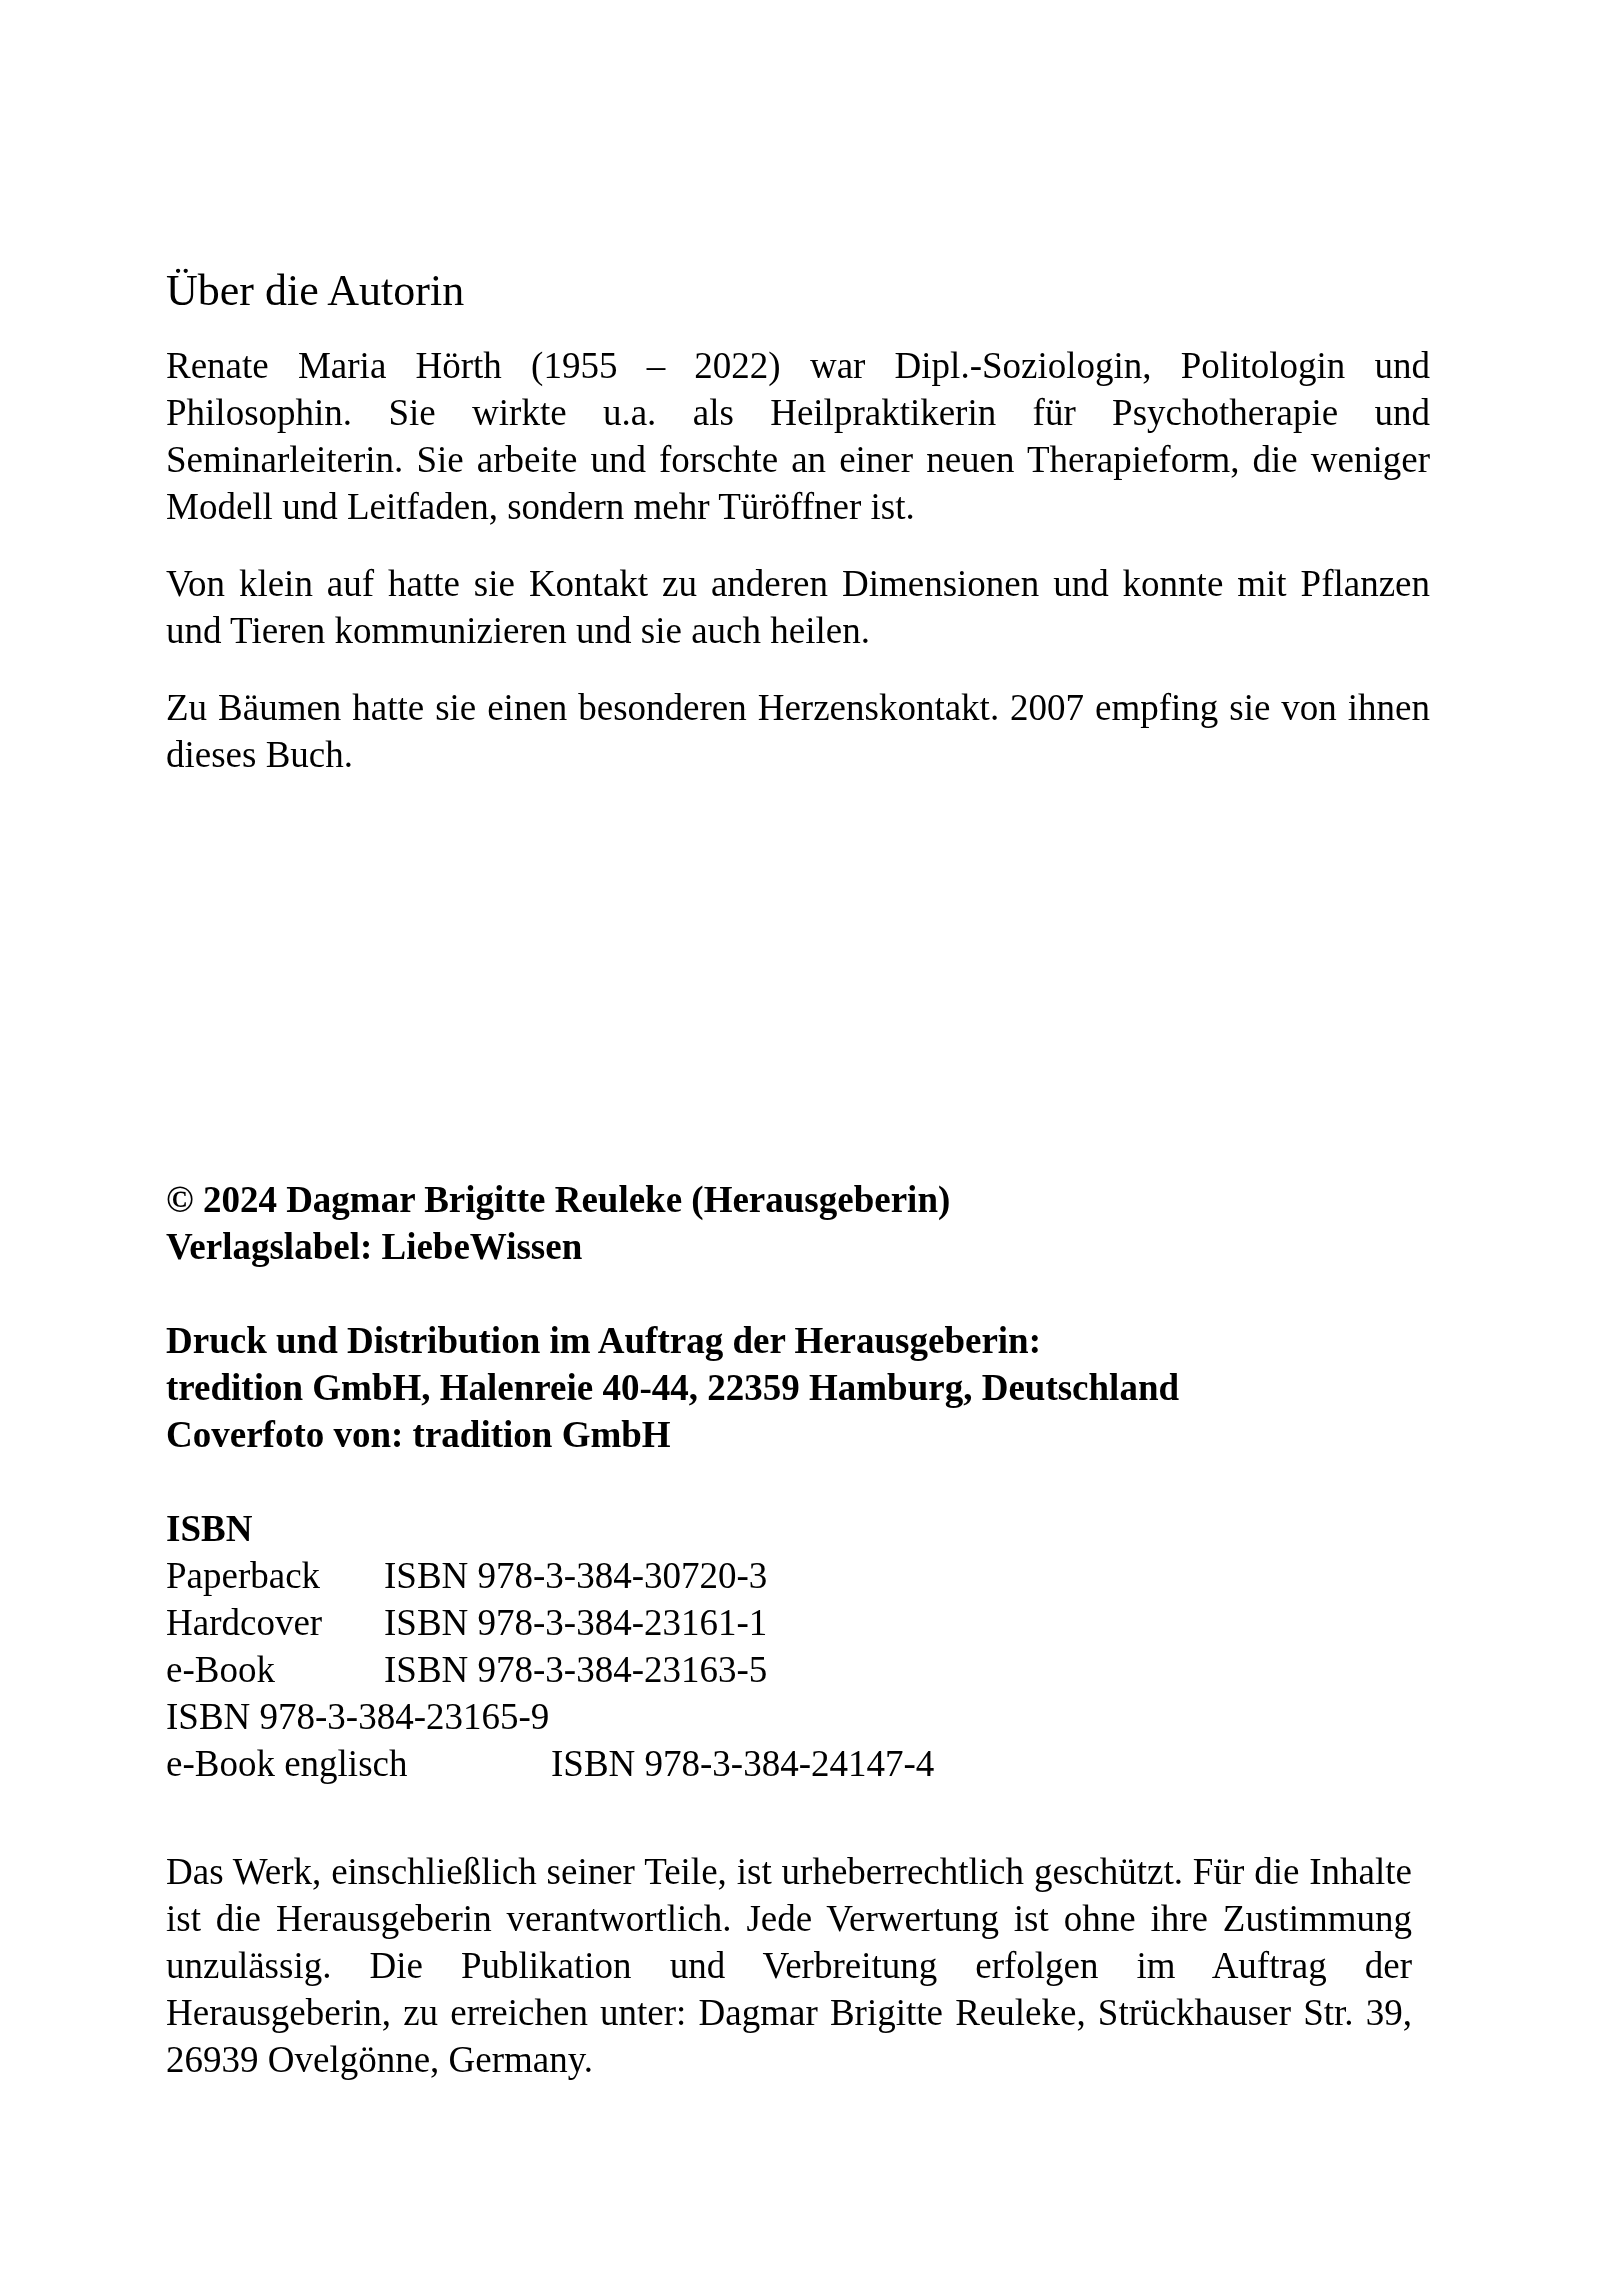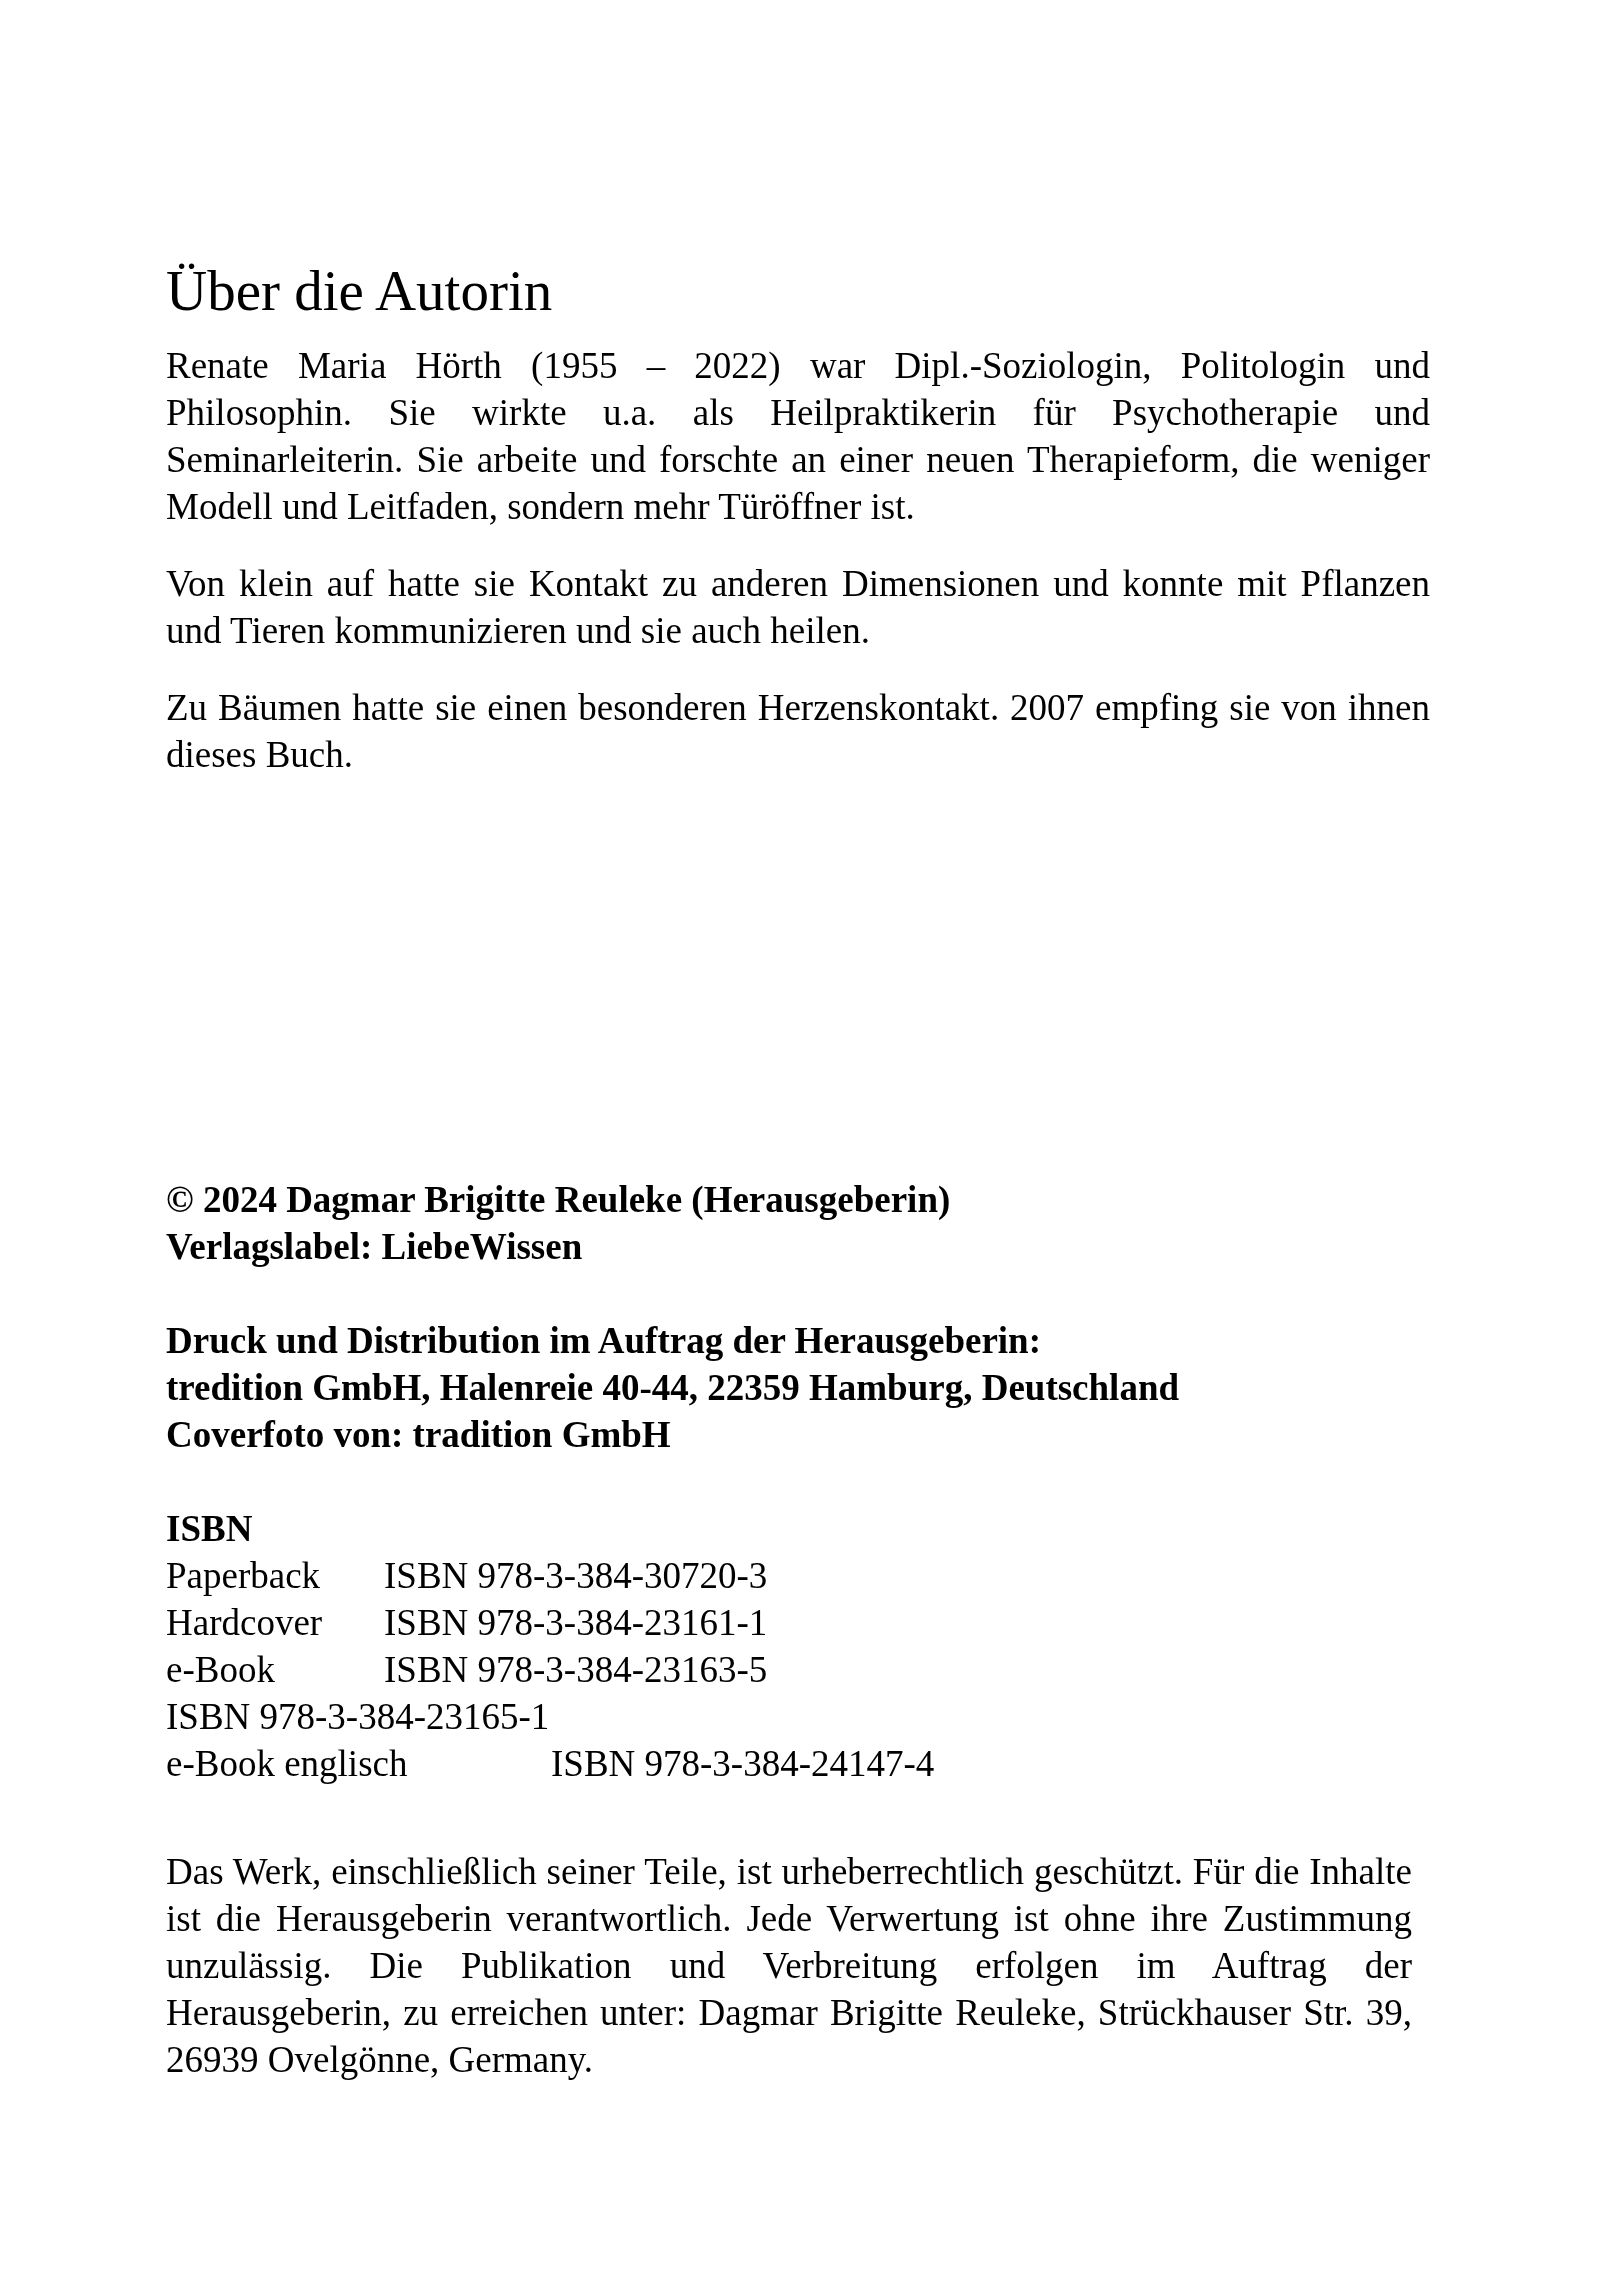--- a/index.html
+++ b/index.html
@@ -23,21 +23,21 @@
     overflow: hidden;
   }
   .content {
     position: absolute;
     left: 166px;
     top: 0;
     width: 1264px;
   }
   .heading {
     margin: 263px 0 0 0;
-    font-size: 57px;
+    font-size: 44px;
     line-height: 55px;
     font-weight: normal;
   }
   .para {
     margin: 24px 0 0 0;
     text-align: justify;
     text-justify: inter-word;
     hyphens: none;
   }
   .para + .para {
@@ -112,21 +112,21 @@
         <span class="isbn-label w-short">Hardcover</span>
         <span class="isbn-value">ISBN 978-3-384-23161-1</span>
       </div>
 
       <div class="isbn-row">
         <span class="isbn-label w-short">e-Book</span>
         <span class="isbn-value">ISBN 978-3-384-23163-5</span>
       </div>
 
       <div class="isbn-row">
-        <span class="isbn-value">ISBN 978-3-384-23165-1</span>
+        <span class="isbn-value">ISBN 978-3-384-23165-9</span>
       </div>
 
       <div class="isbn-row">
         <span class="isbn-label w-long">e-Book englisch</span>
         <span class="isbn-value">ISBN 978-3-384-24147-4</span>
       </div>
     </div>
 
     <p class="legal">Das Werk, einschließlich seiner Teile, ist urheberrechtlich geschützt. Für die Inhalte ist die Herausgeberin verantwortlich. Jede Verwertung ist ohne ihre Zustimmung unzulässig. Die Publikation und Verbreitung erfolgen im Auftrag der Herausgeberin, zu erreichen unter: Dagmar Brigitte Reuleke, Strückhauser Str. 39, 26939 Ovelgönne, Germany.</p>
 

